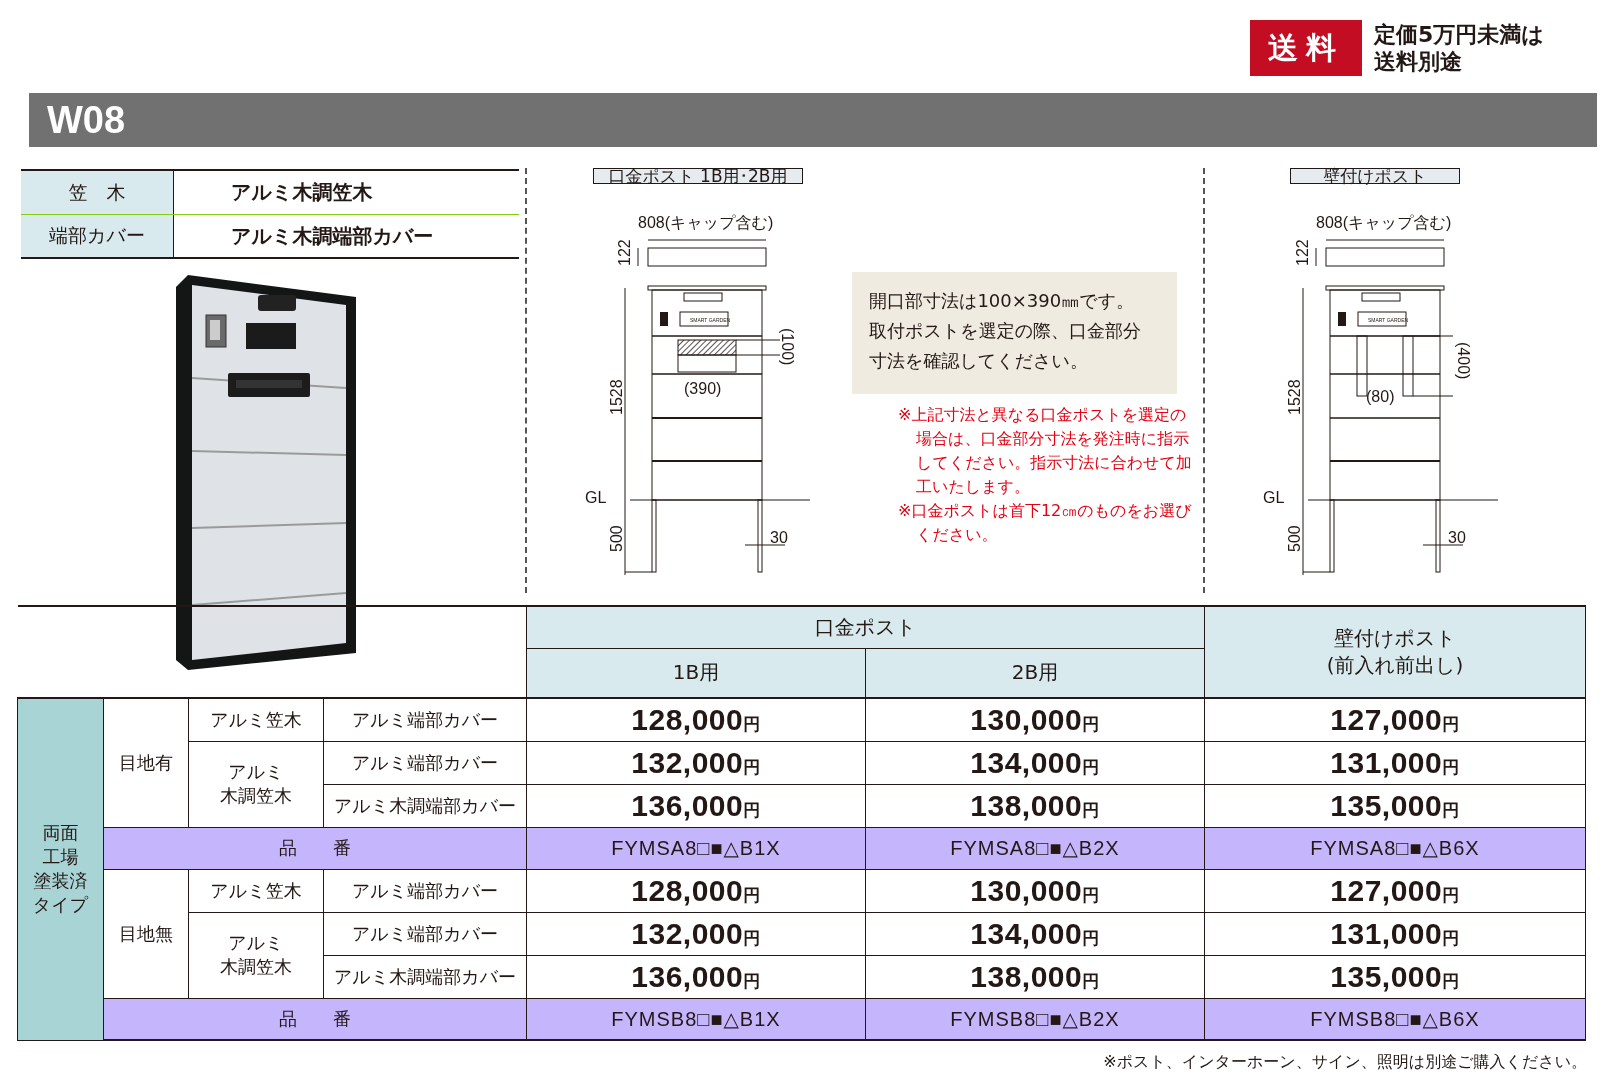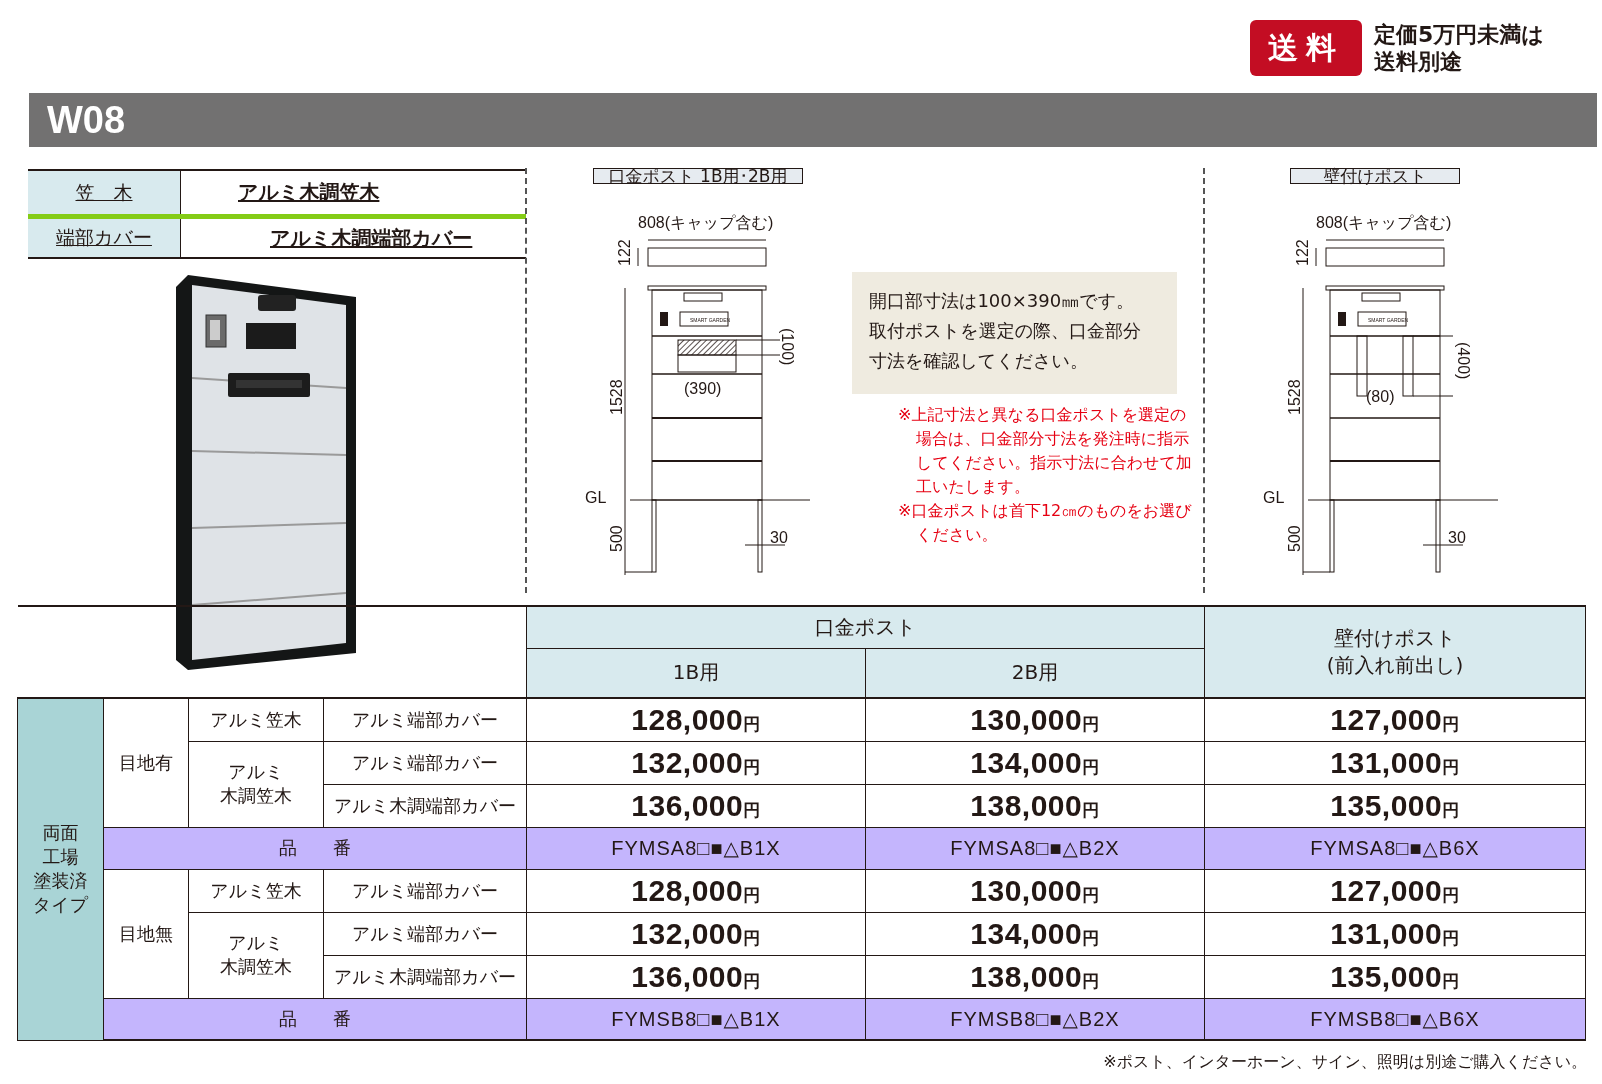--- a/index.html
+++ b/index.html
@@ -1,32 +1,32 @@
 <!DOCTYPE html>
 <html><head>
 <meta charset="utf-8">
 <style>
   * { box-sizing: border-box; margin: 0; padding: 0; }
   html, body { width: 1602px; height: 1084px; background: #ffffff; overflow: hidden; }
   body { position: relative; font-family: "DejaVu Sans", "Liberation Sans", sans-serif; color: #231815; }
 
   
   .ship { position: absolute; left: 1250px; top: 20px; display: flex; align-items: center; }
-  .ship-badge { width: 112px; height: 56px; background: #c30d23; border-radius: 6px; color: #fff;
+  .ship-badge { width: 112px; height: 56px; background: #c30d23; border-radius: 0; color: #fff;
     font-size: 30px; font-weight: bold; display: flex; align-items: center; justify-content: center; letter-spacing: 8px; }
   .ship-text { margin-left: 12px; font-size: 22px; font-weight: bold; line-height: 27px; color: #231815; }
 
   
   .titlebar { position: absolute; left: 17px; top: 93px; width: 1568px; height: 54px; background: #727171;
     color: #fff; font-family: "Liberation Sans", sans-serif; font-size: 38px; font-weight: bold; padding-left: 18px; line-height: 54px; margin-left: 12px; }
 
   
-  .spec { position: absolute; left: 28px; top: 169px; width: 498px; border-top: 2px solid #231815; border-bottom: 2px solid #231815; text-decoration: underline; }
+  .spec { position: absolute; left: 21px; top: 169px; width: 498px; border-top: 2px solid #231815; border-bottom: 2px solid #231815; }
   .spec-row { display: flex; height: 43px; }
-  .spec-row + .spec-row { border-top: 5px solid #84cc16; gap: 32px; }
+  .spec-row + .spec-row { border-top: 1px solid #84cc16; }
   .spec-label { width: 153px; background: #d8eaee; border-right: 1px solid #231815; font-size: 19px;
     display: flex; align-items: center; justify-content: center; }
   .spec-value { flex: 1; font-size: 20px; font-weight: bold; display: flex; align-items: center; padding-left: 57px; }
 
   
   .product { position: absolute; left: 170px; top: 275px; width: 186px; height: 395px; }
 
   
   .dash { position: absolute; top: 168px; height: 425px; border-left: 2px dashed #555; }
 

